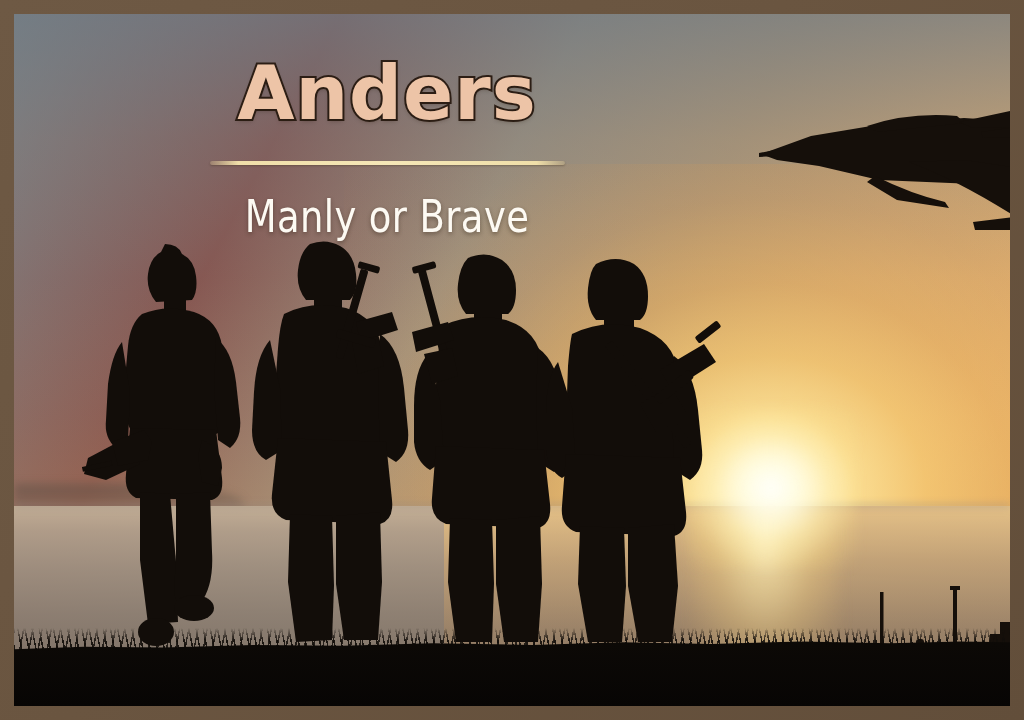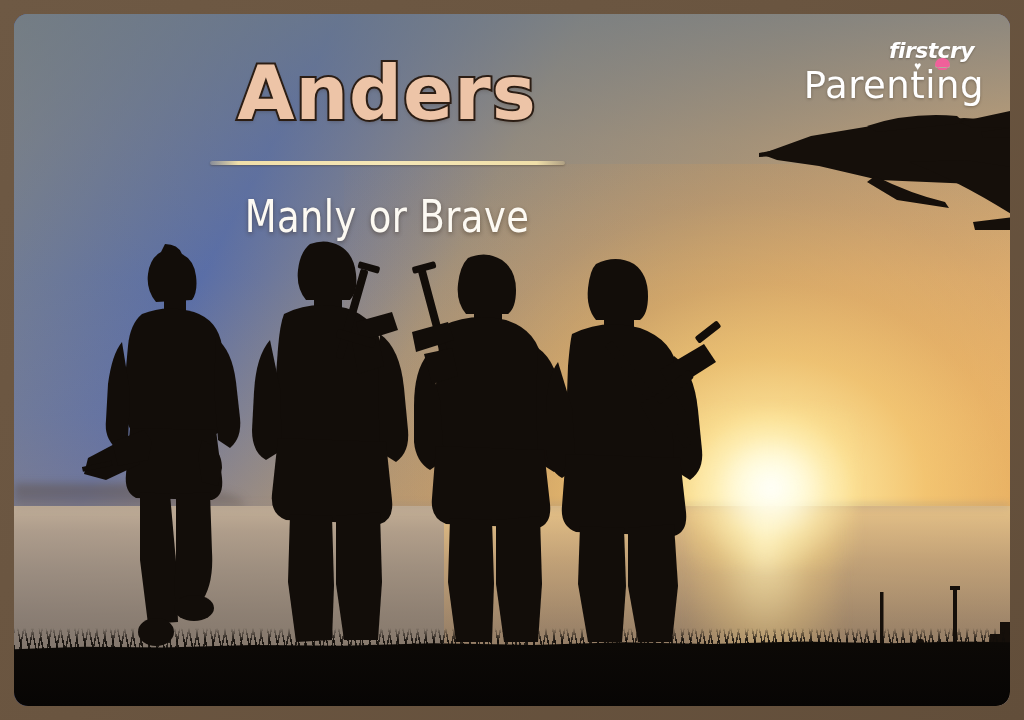--- a/index.html
+++ b/index.html
@@ -16,22 +16,21 @@
   .frame{
     position:absolute;inset:0;
     background:linear-gradient(135deg,#6e5944 0%,#6a5540 45%,#624e3a 100%);
   }
 
   
   .photo{
     position:absolute;
     left:14px;top:14px;right:14px;bottom:14px;
     overflow:hidden;
-    background:#1d4ed8;
-    border-radius:14px;
+    background:#7f1d1d;
   }
 
   
   .sky{
     position:absolute;inset:0;
     background:
       linear-gradient(118deg,
         #7d8489 0%,
         #85868280 24%,
         #9c9080 42%,
@@ -360,21 +359,15 @@
           <path d="M96 150 L126 132 L142 158 L112 178 Z"></path>
           <rect x="108" y="128" width="44" height="10" rx="3" transform="rotate(-38 130 133)"></rect>
         </g>
       </svg>
     </div>
 
     <div class="title">Anders</div>
     <div class="divider"></div>
     <div class="subtitle">Manly or Brave</div>
 
-    <div class="logo">
-      <div class="logo-firstcry">firstcry</div>
-      <div class="pram"></div>
-      <div class="heart">♥</div>
-      <div class="logo-parenting">Parenting</div>
-    </div>
 
   </div>
 </div>
 
 </body></html>

